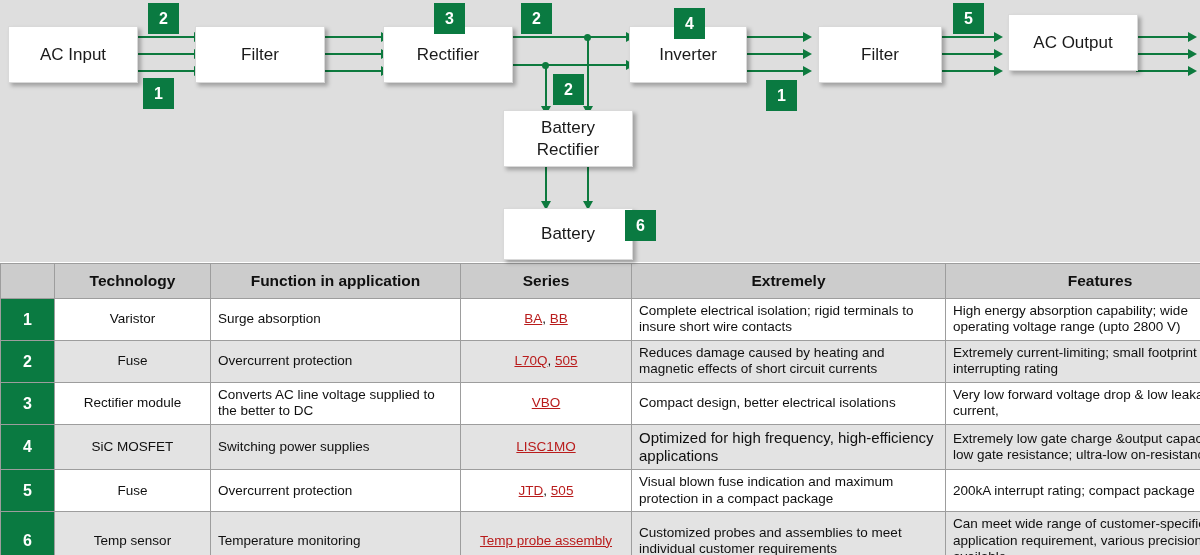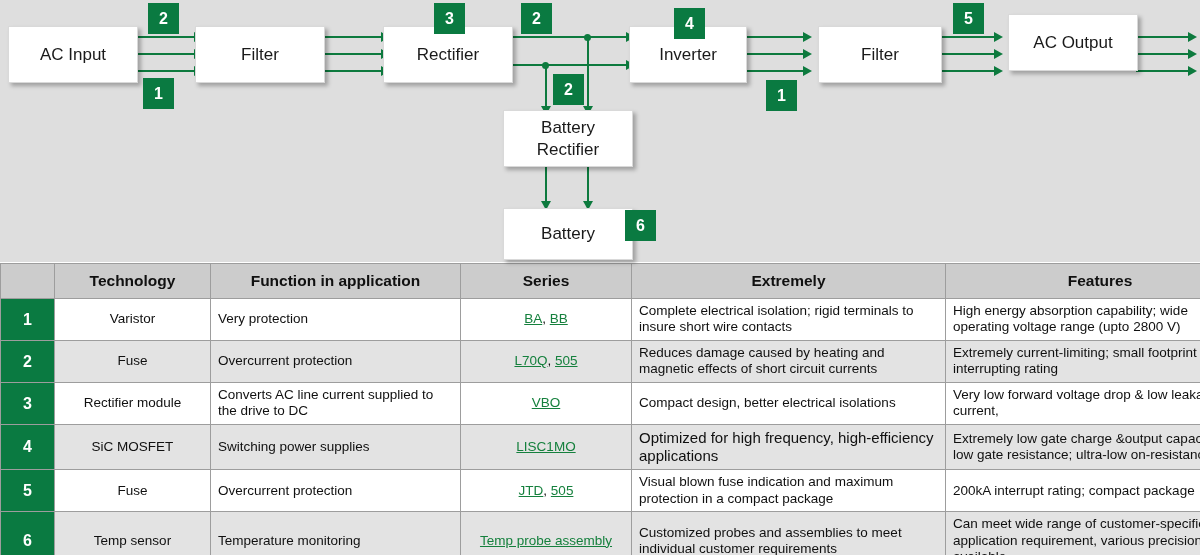--- a/index.html
+++ b/index.html
@@ -104,21 +104,21 @@
     font-weight:bold;
     font-size:16px;
     text-align:center;
   }
   td.c-tech{text-align:center;}
   td.c-ser{text-align:center;}
   tr.alt td:not(.c-num){background:#e3e3e3;}
   tr.norm td:not(.c-num){background:#ffffff;}
   tr.r4 td.c-ben{font-size:15px;}
   tr.r4 td.c-feat{font-size:13.5px;}
-  a.lnk{color:#15803d;text-decoration:underline;}
+  a.lnk{color:#b91c1c;text-decoration:underline;}
 </style>
 </head>
 <body>
 
 <div id="diagram">
 
   <div class="wire h" style="left:136px;top:36px;width:60px;"></div>
   <div class="ahead" style="left:194px;top:32px;"></div>
   <div class="wire h" style="left:136px;top:53px;width:60px;"></div>
   <div class="ahead" style="left:194px;top:49px;"></div>
@@ -242,37 +242,37 @@
         <th class="c-func">Function in application</th>
         <th class="c-ser">Series</th>
         <th class="c-ben">Extremely</th>
         <th class="c-feat">Features</th>
       </tr>
     </thead>
     <tbody id="tbody">
         <tr class="norm">
           <td class="c-num">1</td>
           <td class="c-tech">Varistor</td>
-          <td class="c-func">Very protection</td>
+          <td class="c-func">Surge absorption</td>
           <td class="c-ser"><a class="lnk" href="#">BA</a><span>, </span><a class="lnk" href="#">BB</a></td>
           <td class="c-ben">Complete electrical isolation; rigid terminals to insure short wire contacts</td>
           <td class="c-feat">High energy absorption capability; wide operating voltage range (upto 2800 V)</td>
         </tr>
         <tr class="alt">
           <td class="c-num">2</td>
           <td class="c-tech">Fuse</td>
           <td class="c-func">Overcurrent protection</td>
           <td class="c-ser"><a class="lnk" href="#">L70Q</a><span>, </span><a class="lnk" href="#">505</a></td>
           <td class="c-ben">Reduces damage caused by heating and magnetic effects of short circuit currents</td>
           <td class="c-feat">Extremely current-limiting; small footprint 200kA interrupting rating</td>
         </tr>
         <tr class="norm">
           <td class="c-num">3</td>
           <td class="c-tech">Rectifier module</td>
-          <td class="c-func">Converts AC line current supplied to the drive to DC</td>
+          <td class="c-func">Converts AC line voltage supplied to the better to DC</td>
           <td class="c-ser"><a class="lnk" href="#">VBO</a></td>
           <td class="c-ben">Compact design, better electrical isolations</td>
           <td class="c-feat">Very low forward voltage drop &amp; low leakage current,</td>
         </tr>
         <tr class="alt r4">
           <td class="c-num">4</td>
           <td class="c-tech">SiC MOSFET</td>
           <td class="c-func">Switching power supplies</td>
           <td class="c-ser"><a class="lnk" href="#">LISC1MO</a></td>
           <td class="c-ben">Optimized for high frequency, high-efficiency applications</td>

